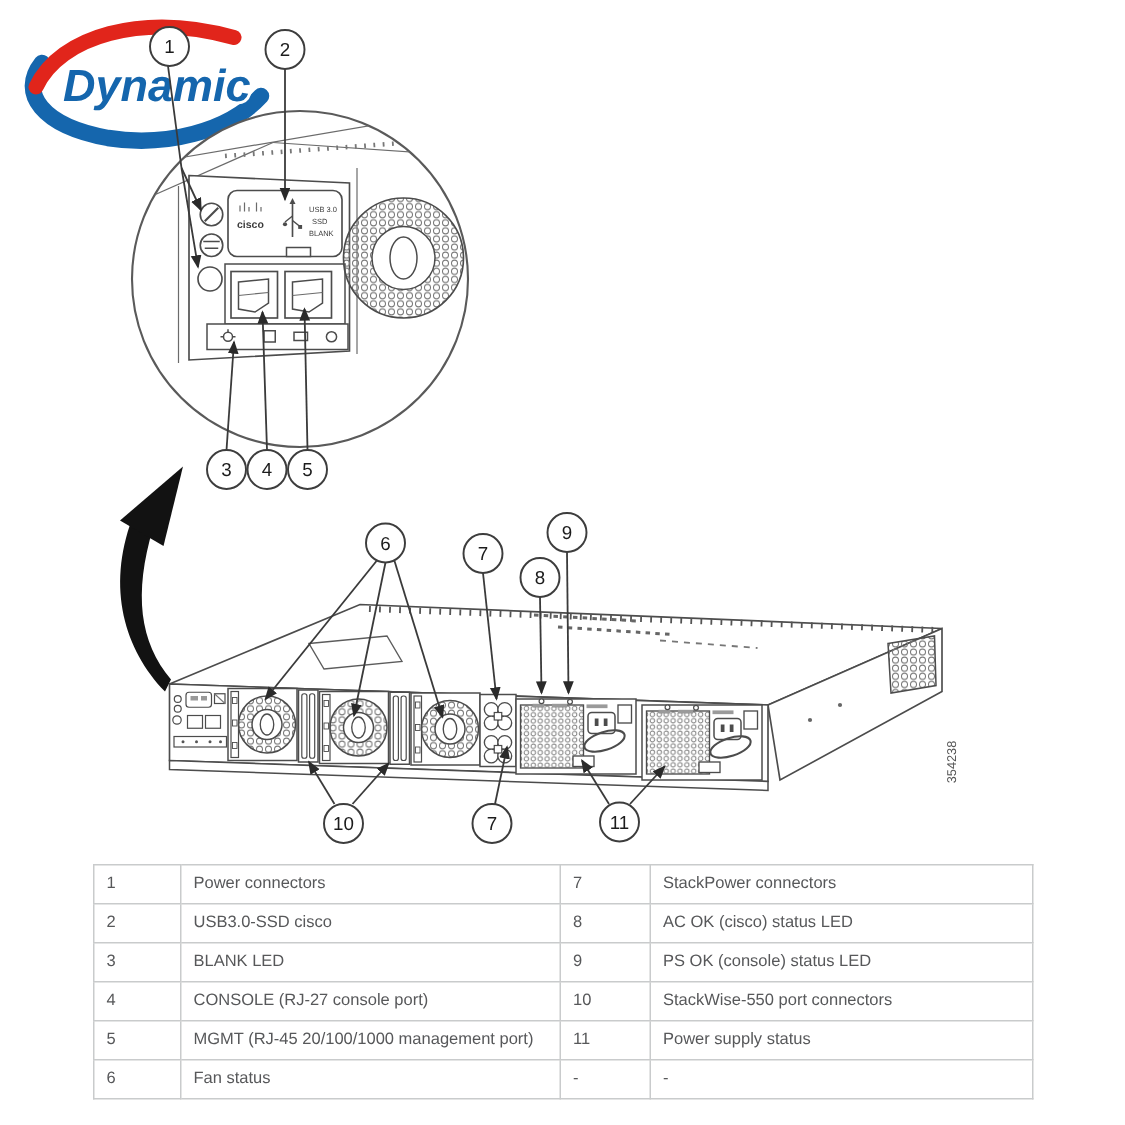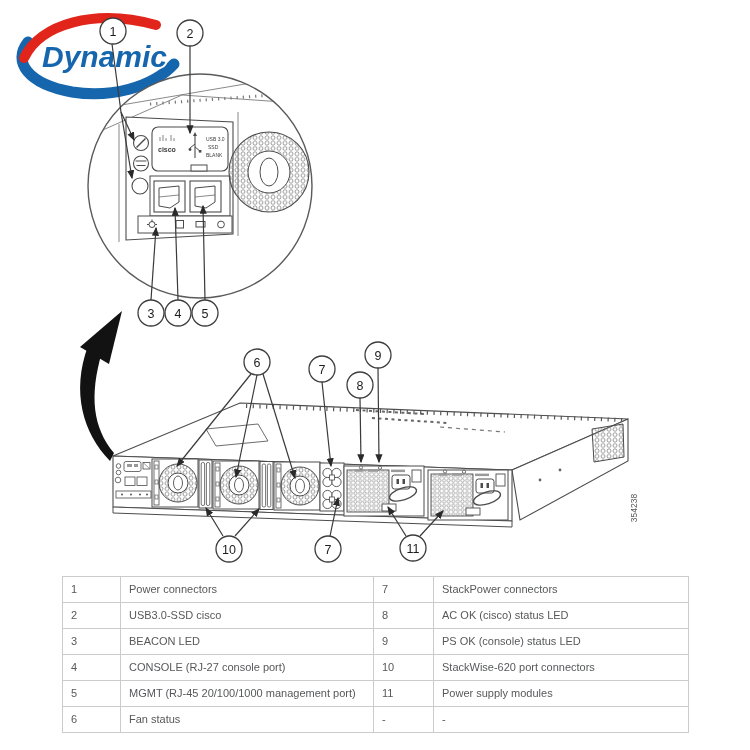--- a/index.html
+++ b/index.html
@@ -318,35 +318,35 @@
       <td>StackPower connectors</td>
     </tr>
     <tr>
       <td>2</td>
       <td>USB3.0-SSD cisco</td>
       <td>8</td>
       <td>AC OK (cisco) status LED</td>
     </tr>
     <tr>
       <td>3</td>
-      <td>BEACON LED</td>
+      <td>BLANK LED</td>
       <td>9</td>
       <td>PS OK (console) status LED</td>
     </tr>
     <tr>
       <td>4</td>
       <td>CONSOLE (RJ-27 console port)</td>
       <td>10</td>
-      <td>StackWise-620 port connectors</td>
+      <td>StackWise-550 port connectors</td>
     </tr>
     <tr>
       <td>5</td>
       <td>MGMT (RJ-45 20/100/1000 management port)</td>
       <td>11</td>
-      <td>Power supply modules</td>
+      <td>Power supply status</td>
     </tr>
     <tr>
       <td>6</td>
       <td>Fan status</td>
       <td>-</td>
       <td>-</td>
     </tr>
   </tbody>
 </table>
 

